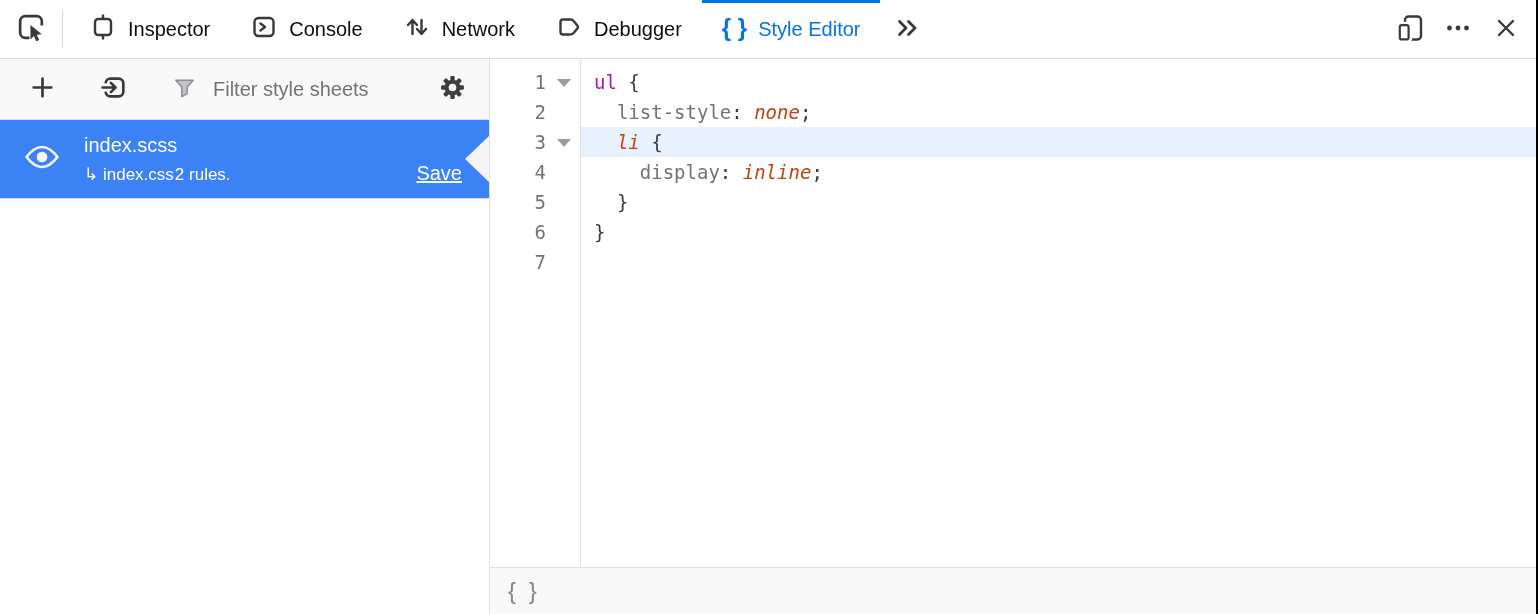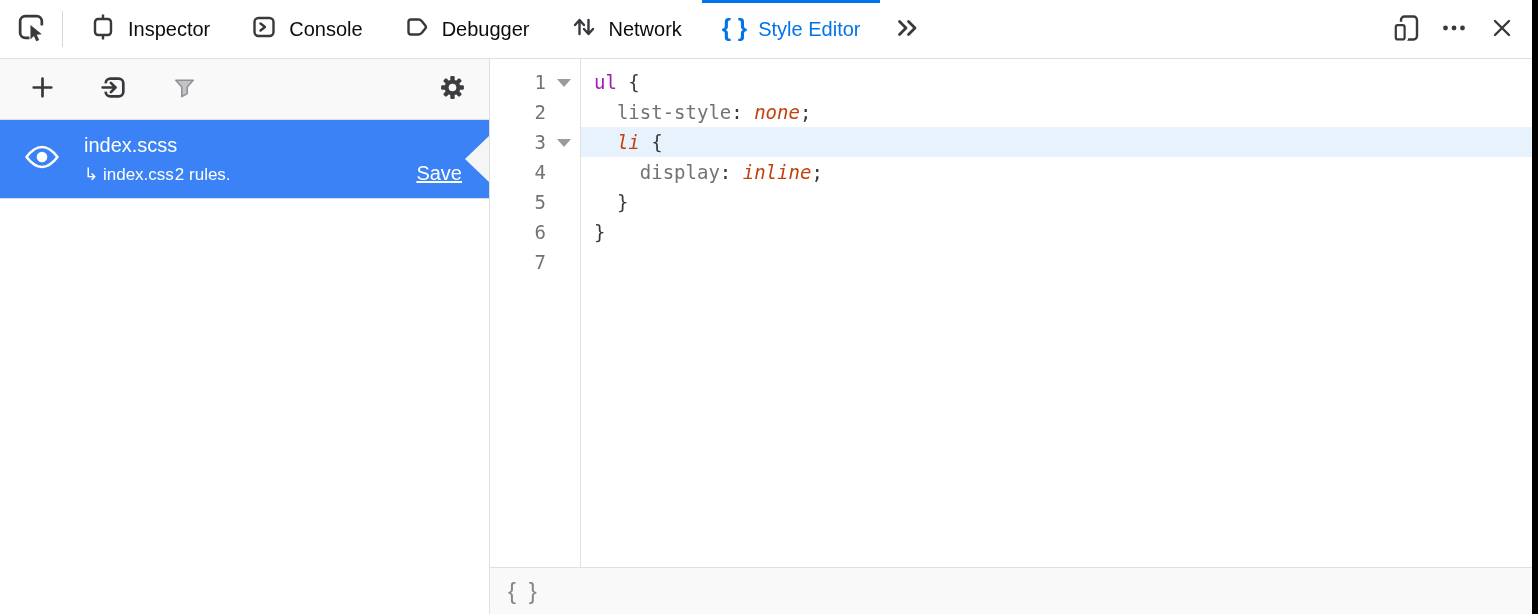--- a/index.html
+++ b/index.html
@@ -1,20 +1,20 @@
 <!DOCTYPE html>
 <html><head>
 <meta charset="utf-8">
 <style>
   * { box-sizing: border-box; }
   html,body { margin:0; padding:0; background:#fff; }
   body { width:1538px; height:614px; overflow:hidden; font-family:"Liberation Sans",sans-serif; }
 
   .window { width:1538px; height:614px; display:flex; flex-direction:column; background:#fff;
-            border-right:6px solid #000000; overflow:hidden; }
+            border-right:2px solid #000000; overflow:hidden; }
 
   
   .tabbar { height:59px; flex:none; display:flex; align-items:stretch; background:#fff;
             border-bottom:1px solid #dfdfe2; }
   .icon-btn { display:flex; align-items:center; justify-content:center; background:none; border:none;
               padding:0; cursor:pointer; }
   .pick-btn { width:62px; }
   .toolbar-sep { width:1px; background:#d7d7db; margin:11px 0; }
   .tab-strip { display:flex; align-items:stretch; margin-left:6px; }
   .tab { display:flex; align-items:center; gap:11px; padding:0 20px; font-size:20px; color:#0c0c0d;
@@ -115,35 +115,35 @@
           <svg width="28" height="28" viewBox="0 0 28 28" fill="none" stroke="#38383d" stroke-width="2.4" stroke-linecap="round" stroke-linejoin="round">
             <rect x="4.5" y="5" width="19" height="18" rx="4"></rect>
             <path d="M10.5 10.5 L15 14 L10.5 17.5"></path>
           </svg>
         </span>
         <span>Console</span>
       </button>
 
       <button class="tab">
         <span>
-          <svg width="28" height="28" viewBox="0 0 28 28" fill="none" stroke="#38383d" stroke-width="2.4" stroke-linejoin="round">
-            <path d="M8 6.5 H15.5 Q17.5 6.5 18.7 8.1 L22.3 12.4 Q23.6 14 22.3 15.6 L18.7 19.9 Q17.5 21.5 15.5 21.5 H8 Q5.5 21.5 5.5 19 V9 Q5.5 6.5 8 6.5 Z"></path>
-          </svg>
-        </span>
-        <span>Debugger</span>
-      </button>
-
-      <button class="tab">
-        <span>
           <svg width="28" height="28" viewBox="0 0 28 28" fill="none" stroke="#38383d" stroke-width="2.4" stroke-linecap="round" stroke-linejoin="round">
             <path d="M9.5 21 V8 M5 12 L9.5 7 L14 12"></path>
             <path d="M18.5 7 V20 M14 16 L18.5 21 L23 16"></path>
           </svg>
         </span>
         <span>Network</span>
+      </button>
+
+      <button class="tab">
+        <span>
+          <svg width="28" height="28" viewBox="0 0 28 28" fill="none" stroke="#38383d" stroke-width="2.4" stroke-linejoin="round">
+            <path d="M8 6.5 H15.5 Q17.5 6.5 18.7 8.1 L22.3 12.4 Q23.6 14 22.3 15.6 L18.7 19.9 Q17.5 21.5 15.5 21.5 H8 Q5.5 21.5 5.5 19 V9 Q5.5 6.5 8 6.5 Z"></path>
+          </svg>
+        </span>
+        <span>Debugger</span>
       </button>
 
       <button class="tab active">
         <span class="tab-braces">{ }</span>
         <span>Style Editor</span>
       </button>
 
     </nav>
 
     <button class="icon-btn more-tabs-btn">
@@ -203,20 +203,21 @@
               <path d="M2.5 14 H14.5 M10.5 9.5 L15 14 L10.5 18.5" fill="none" stroke="#38383d" stroke-width="2.6" stroke-linecap="round" stroke-linejoin="round"></path>
             </svg>
           </span>
         </button>
         <div class="filter-box">
           <span>
             <svg width="27" height="27" viewBox="0 0 28 28">
               <path d="M5 6.5 H23 L16.8 13.5 V20.3 L11.2 23.5 V13.5 Z" fill="#c4c4c8" stroke="#8f8f94" stroke-width="1.6" stroke-linejoin="round"></path>
             </svg>
           </span>
+          <input type="text" value="" placeholder="Filter style sheets" style="">
         </div>
         <button class="icon-btn gear-btn">
           <span>
             <svg width="29" height="29" viewBox="0 0 28 28">
               <g fill="#3d3d40">
                 <rect x="11.9" y="3" width="4.2" height="22" rx="1.2"></rect>
                 <rect x="11.9" y="3" width="4.2" height="22" rx="1.2" transform="rotate(45 14 14)"></rect>
                 <rect x="11.9" y="3" width="4.2" height="22" rx="1.2" transform="rotate(90 14 14)"></rect>
                 <rect x="11.9" y="3" width="4.2" height="22" rx="1.2" transform="rotate(135 14 14)"></rect>
                 <circle cx="14" cy="14" r="7.6"></circle>

